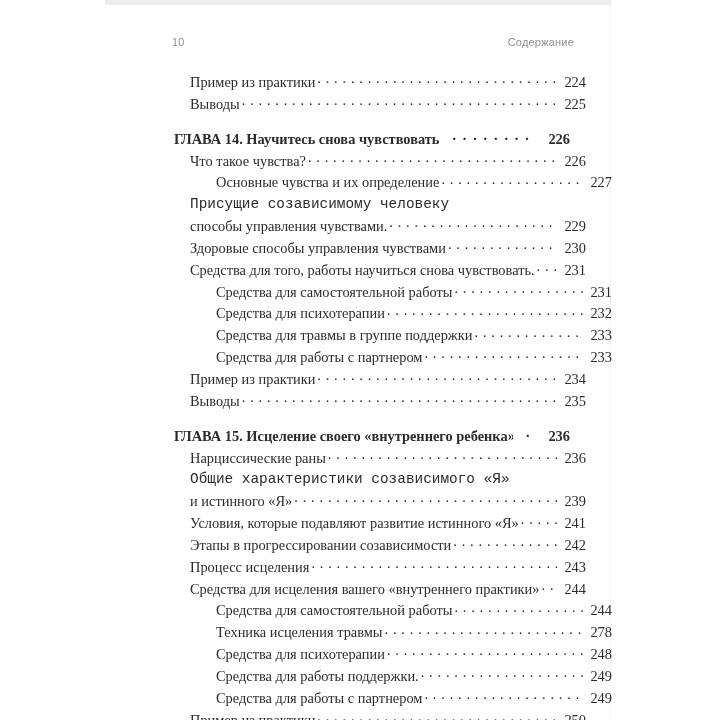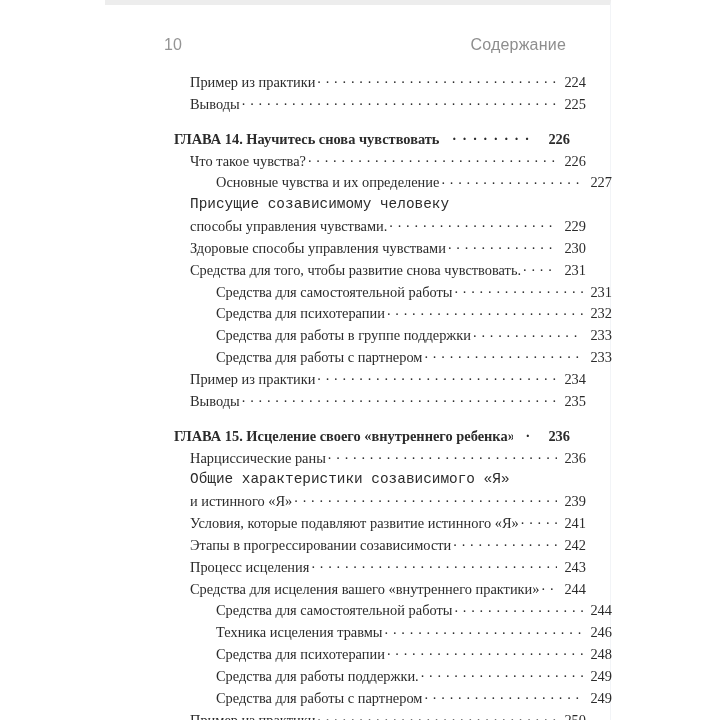--- a/index.html
+++ b/index.html
@@ -25,28 +25,28 @@
     height: 720px;
     background: #ffffff;
     border-top: 5px solid #ededed;
     border-right: 1px solid #f2f4f7;
     box-sizing: border-box;
   }
 
   
   #running-head {
     position: absolute;
-    left: 164px;
+    left: 172px;
     top: 36px;
     width: 402px;
     display: flex;
     justify-content: space-between;
     align-items: baseline;
     font-family: "Liberation Sans", "DejaVu Sans", sans-serif;
-    font-size: 16px;
+    font-size: 11px;
     color: #8e8e8e;
     letter-spacing: 0.2px;
   }
   #running-head .folio { color: #949494; }
   #running-head .title-text { color: #8e8e8e; }
 
   
   #toc {
     position: absolute;
     left: 166px;
@@ -148,36 +148,36 @@
       <span class="label">способы управления чувствами.</span>
       <span class="leader"></span>
       <span class="page">229</span>
     </div>
     <div class="toc-entry lvl1">
       <span class="label">Здоровые способы управления чувствами</span>
       <span class="leader"></span>
       <span class="page">230</span>
     </div>
     <div class="toc-entry lvl1">
-      <span class="label">Средства для того, чтобы развитие снова чувствовать.</span>
+      <span class="label">Средства для того, работы научиться снова чувствовать.</span>
       <span class="leader"></span>
       <span class="page">231</span>
     </div>
     <div class="toc-entry lvl2">
       <span class="label">Средства для самостоятельной работы</span>
       <span class="leader"></span>
       <span class="page">231</span>
     </div>
     <div class="toc-entry lvl2">
       <span class="label">Средства для психотерапии</span>
       <span class="leader"></span>
       <span class="page">232</span>
     </div>
     <div class="toc-entry lvl2">
-      <span class="label">Средства для работы в группе поддержки</span>
+      <span class="label">Средства для травмы в группе поддержки</span>
       <span class="leader"></span>
       <span class="page">233</span>
     </div>
     <div class="toc-entry lvl2">
       <span class="label">Средства для работы с партнером</span>
       <span class="leader"></span>
       <span class="page">233</span>
     </div>
     <div class="toc-entry lvl1">
       <span class="label">Пример из практики</span>
@@ -227,21 +227,21 @@
       <span class="page">244</span>
     </div>
     <div class="toc-entry lvl2">
       <span class="label">Средства для самостоятельной работы</span>
       <span class="leader"></span>
       <span class="page">244</span>
     </div>
     <div class="toc-entry lvl2">
       <span class="label">Техника исцеления травмы</span>
       <span class="leader"></span>
-      <span class="page">246</span>
+      <span class="page">278</span>
     </div>
     <div class="toc-entry lvl2">
       <span class="label">Средства для психотерапии</span>
       <span class="leader"></span>
       <span class="page">248</span>
     </div>
     <div class="toc-entry lvl2">
       <span class="label">Средства для работы поддержки.</span>
       <span class="leader"></span>
       <span class="page">249</span>

